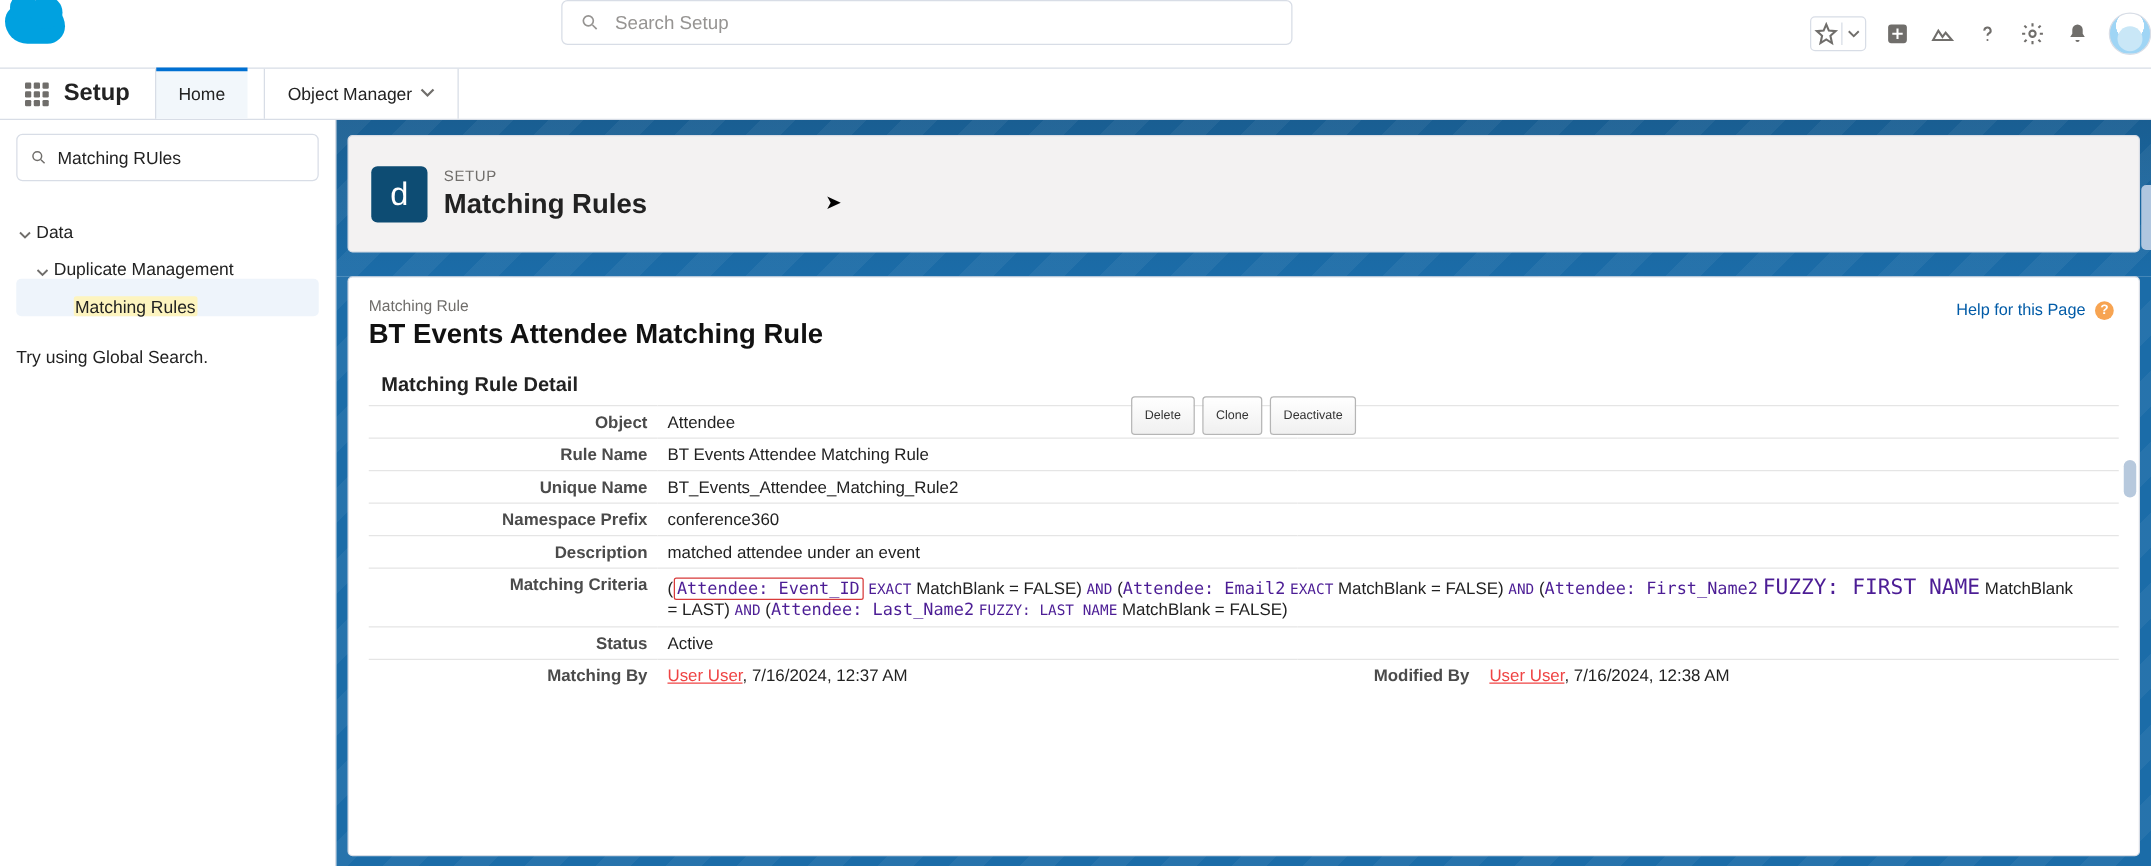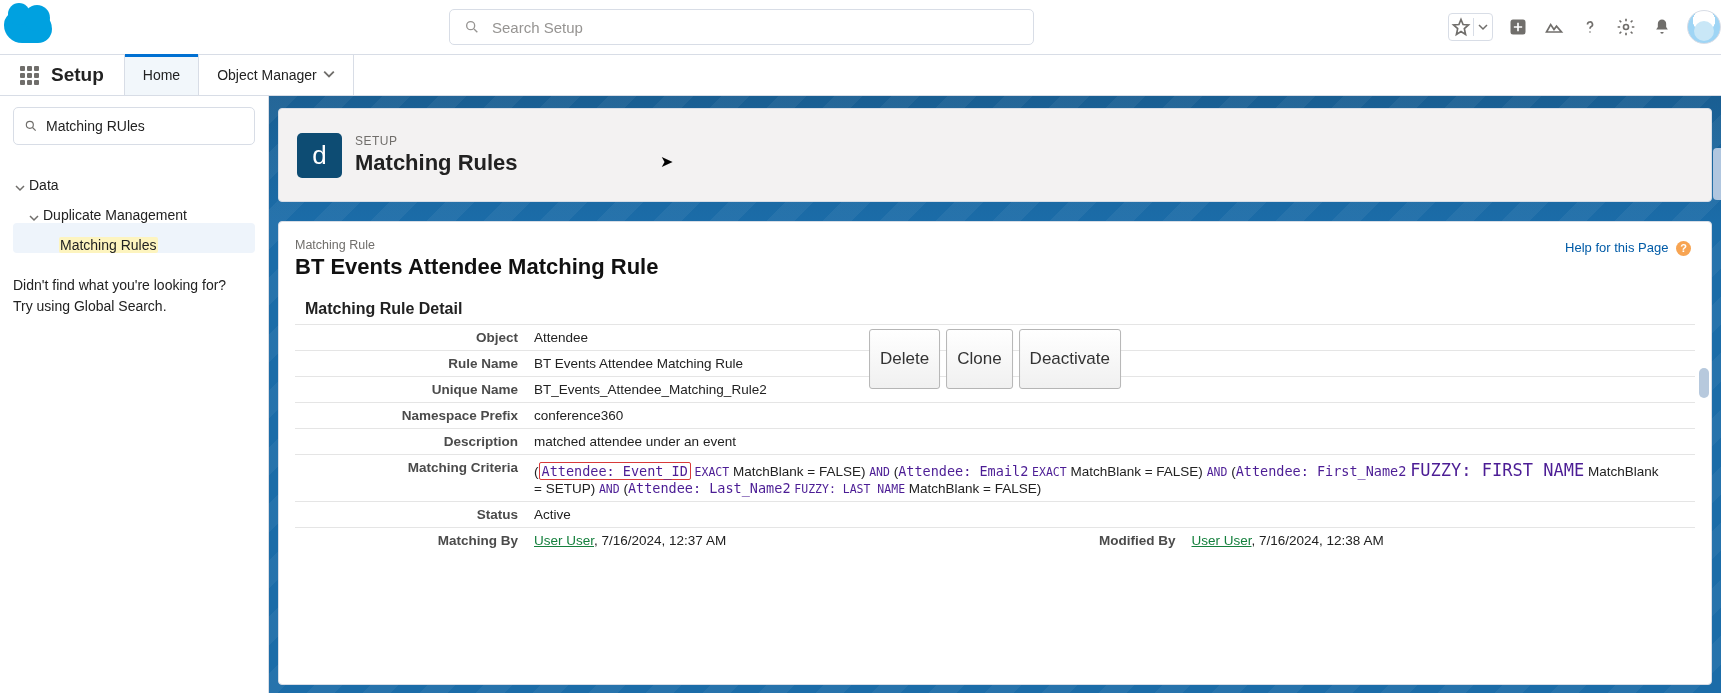--- a/index.html
+++ b/index.html
@@ -7,21 +7,21 @@
     --sf-dark:#16325c;
     --border:#d8dde6;
     --txt:#3e3e3c;
     --txt-light:#706e6b;
     --header-bg:#f3f2f2;
     --highlight:#fdf4bf;
     --code:#444;
   }
   html,body{margin:0;padding:0;font-family:"Salesforce Sans","Helvetica Neue",Arial,sans-serif;color:var(--txt);background:#fff;}
   
-  .global-bar{height:55px;border-bottom:1px solid var(--border);display:flex;align-items:center;padding:0 0;box-sizing:border-box;}
+  .global-bar{height:55px;border-bottom:1px solid var(--border);display:flex;padding:0 0;box-sizing:border-box;}
   .sf-logo{width:55px;height:38px;flex:none;display:flex;align-items:center;justify-content:center;}
   .cloud{width:48px;height:32px;background:#00a1e0;border-radius:14px 18px 14px 18px;position:relative;}
   .cloud::before,.cloud::after{content:"";position:absolute;background:#00a1e0;border-radius:50%;}
   .cloud::before{width:22px;height:22px;top:-8px;left:4px;}
   .cloud::after{width:26px;height:26px;top:-6px;right:2px;}
   .global-spacer{flex:1;display:flex;justify-content:center;}
   .global-search{width:585px;height:36px;border:1px solid var(--border);border-radius:5px;display:flex;align-items:center;padding:0 14px;color:#969492;font-size:15px;box-sizing:border-box;}
   .global-search svg{margin-right:12px;flex:none;}
   .global-actions{display:flex;align-items:center;gap:14px;margin-left:20px;}
   .gi{width:22px;height:22px;color:#706e6b;display:flex;align-items:center;justify-content:center;}
@@ -35,21 +35,21 @@
   
   .app-bar{height:40px;border-bottom:1px solid var(--border);display:flex;align-items:stretch;padding-left:15px;}
   .waffle{width:28px;display:flex;align-items:center;justify-content:center;margin-right:8px;cursor:pointer;}
   .waffle-grid{display:grid;grid-template-columns:repeat(3,5px);grid-template-rows:repeat(3,5px);gap:2px;}
   .waffle-grid span{width:5px;height:5px;background:#706e6b;border-radius:1px;}
   .app-name{font-size:19px;font-weight:600;color:#222;display:flex;align-items:center;padding-right:20px;}
   .tab{display:flex;align-items:center;padding:0 18px;font-size:14px;color:#222;border-left:1px solid var(--border);position:relative;cursor:pointer;}
   .tab.active{background:#f2f7fb;}
   .tab.active::before{content:"";position:absolute;top:-1px;left:0;right:0;height:3px;background:var(--sf-blue);}
   .tab .caret{margin-left:6px;}
-  .tab:last-child{border-right:1px solid var(--border);}
+  .tab:last-child{border-right:1px solid var(--border);margin-left:13px;}
   
   .body{display:flex;height:calc(693px - 55px - 40px);}
   
   .sidebar{width:269px;border-right:1px solid var(--border);padding:11px 13px 0 13px;box-sizing:border-box;font-size:14px;color:#222;overflow:hidden;}
   .side-search{height:36px;border:1px solid var(--border);border-radius:5px;display:flex;align-items:center;padding:0 10px;color:#444;margin-bottom:18px;}
   .side-search svg{margin-right:8px;color:#706e6b;}
   .side-search .val{color:#222;}
   .tree-row{display:flex;align-items:flex-end;height:30px;cursor:pointer;border-radius:4px;}
   .tree-row .caret{width:14px;display:flex;justify-content:center;margin-right:2px;color:#706e6b;}
   .tree-row.level1{padding-left:14px;}
@@ -73,29 +73,29 @@
       repeating-linear-gradient(135deg,rgba(255,255,255,0.05) 0 20px,rgba(255,255,255,0) 20px 40px),
       #1b6ca8;
       padding:0 9px 9px 9px;flex:1;box-sizing:border-box;position:relative;}
   .card{background:#fff;border:1px solid var(--border);border-radius:4px;min-height:100%;padding:16px 16px 30px 16px;box-sizing:border-box;position:relative;}
   .card .subtitle{font-size:12.5px;color:var(--txt-light);margin-bottom:2px;}
   .card h2{margin:0 0 14px 0;font-size:22px;font-weight:700;color:#111;}
   .help-link{position:absolute;top:18px;right:20px;font-size:13px;color:#015ba7;}
   .help-icon{display:inline-block;width:15px;height:15px;border-radius:50%;background:#f7a452;color:#fff;font-size:11px;font-weight:700;text-align:center;line-height:15px;margin-left:4px;vertical-align:middle;}
   .section-title{font-size:16px;font-weight:700;color:#222;margin:20px 0 6px 10px;}
   .btn-row{position:absolute;left:50%;transform:translateX(-50%);top:95px;display:flex;gap:6px;}
-  .sfbtn{background:linear-gradient(#ffffff,#f0f0f0);border:1px solid #b5b5b5;border-radius:3px;font-size:17px;color:#333;padding:19px 10px;cursor:pointer;font-family:inherit;margin-top:12px;}
+  .sfbtn{background:linear-gradient(#ffffff,#f0f0f0);border:1px solid #b5b5b5;border-radius:3px;font-size:10px;color:#333;padding:9px 10px;cursor:pointer;font-family:inherit;}
   .detail-table{width:100%;border-collapse:collapse;margin-top:0;}
   .detail-table tr{border-top:1px solid #e5e5e5;}
   .detail-table tr:first-child{border-top:1px solid #e5e5e5;}
   .detail-table td{padding:5px 8px;font-size:13.5px;vertical-align:top;}
   .detail-table .lbl-cell{width:215px;text-align:right;color:#4b4b4b;font-weight:600;}
   .detail-table .val-cell{color:#222;}
   .detail-table .lbl-cell.r2{width:130px;}
-  .link{color:#15803d;text-decoration:underline;cursor:pointer;}
+  .link{color:#ef4444;text-decoration:underline;cursor:pointer;}
   .mono{font-family:ui-monospace,Menlo,Consolas,monospace;color:#4c1d95;}
   .strong{color:#222;}
   .redbox{border:1.5px solid #d83a3a;border-radius:2px;padding:0 2px;}
   .scroll-thumb{position:absolute;right:2px;top:146px;width:10px;height:30px;background:#b7c9dd;border-radius:5px;}
   .cursor{position:absolute;font-size:16px;color:#000;pointer-events:none;}
 </style>
 </head>
 <body>
 
 <div class="global-bar">
@@ -209,21 +209,20 @@
           <svg width="10" height="10" viewBox="0 0 10 10">
             <path d="M1 3l4 4 4-4" fill="none" stroke="#706e6b" stroke-width="1.5"></path>
           </svg>
         </span>
       <span class="lbl">Duplicate Management</span>
     </div>
     <div class="tree-row level2 selected">
       <span class="lbl">Matching Rules</span>
     </div>
     <div class="side-hint">
-      <div>Didn't find what you're looking for?</div>
       <div>Try using Global Search.</div>
     </div>
   </div>
 
   <div class="main">
 
     <div class="page-band">
       <div class="page-header">
         <div class="page-icon">d</div>
         <div class="page-titles">
@@ -282,21 +281,21 @@
               <span class="mono" style="font-size:11.5px;">EXACT</span>
               <span class="strong">MatchBlank = FALSE)</span>
               <span class="mono" style="font-size:11.5px;">AND</span>
               <span class="strong">(</span><span class="mono">Attendee: Email2</span>
               <span class="mono" style="font-size:11.5px;">EXACT</span>
               <span class="strong">MatchBlank = FALSE)</span>
               <span class="mono" style="font-size:11.5px;">AND</span>
               <span class="strong">(</span><span class="mono">Attendee: First_Name2</span>
               <span class="mono" style="font-size:17px;">FUZZY: FIRST NAME</span>
               <span class="strong">MatchBlank</span><br>
-              <span class="strong">= SETUP)</span>
+              <span class="strong">= LAST)</span>
               <span class="mono" style="font-size:11.5px;">AND</span>
               <span class="strong">(</span><span class="mono">Attendee: Last_Name2</span>
               <span class="mono" style="font-size:11.5px;">FUZZY: LAST NAME</span>
               <span class="strong">MatchBlank = FALSE)</span>
             </td>
           </tr>
           <tr>
             <td class="lbl-cell">Status</td>
             <td class="val-cell" colspan="3">Active</td>
           </tr>

